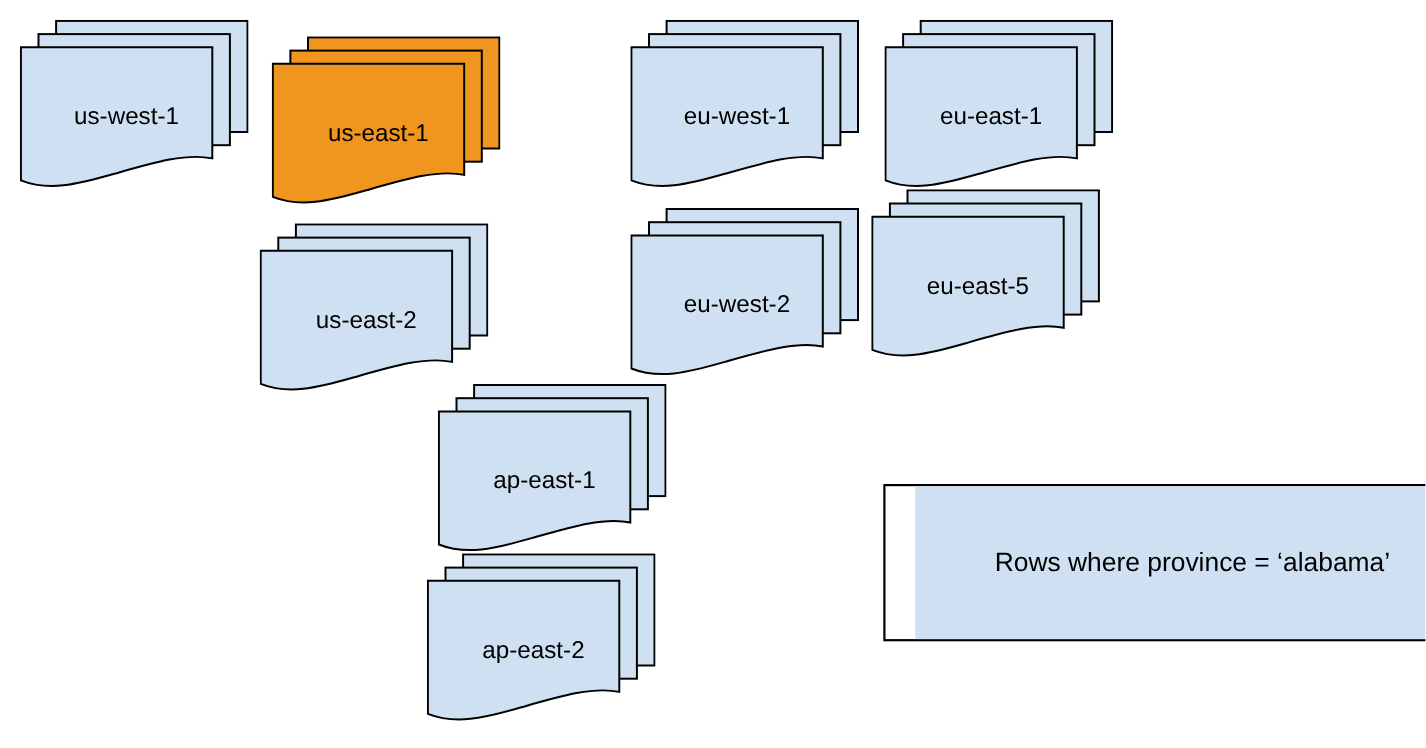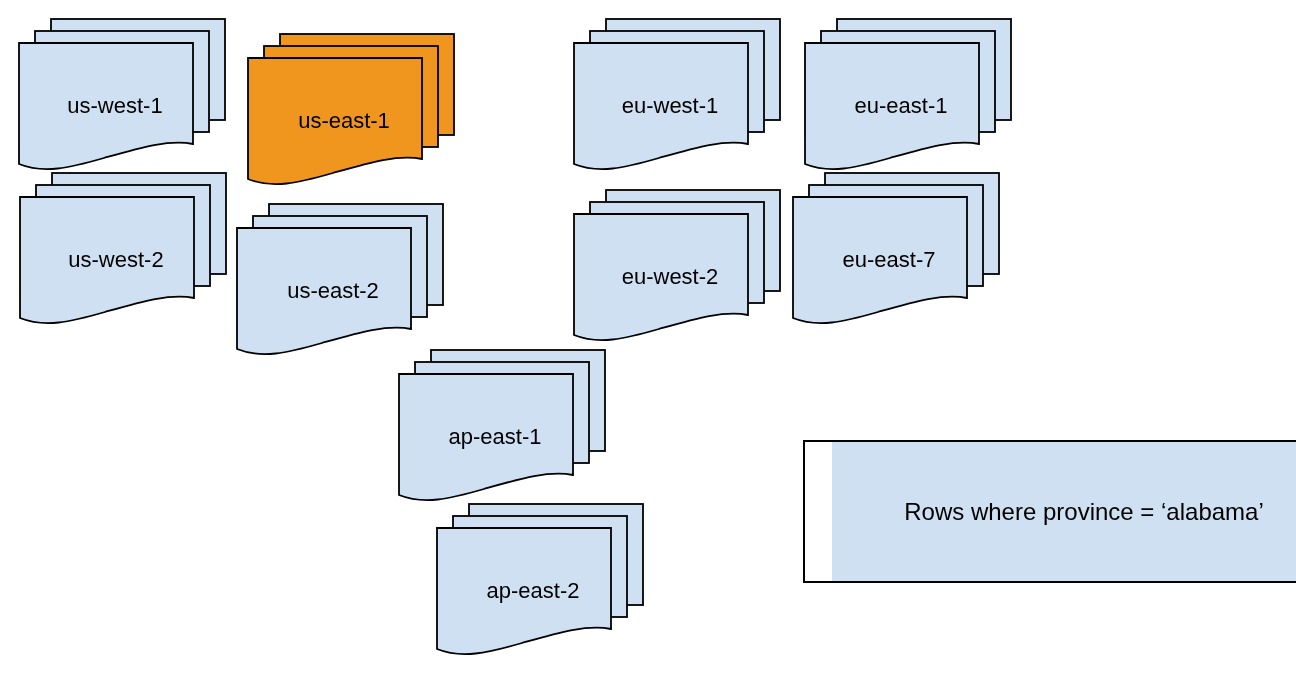--- a/index.html
+++ b/index.html
@@ -115,56 +115,50 @@
     <span class="doc-label">eu-west-1</span>
   </div>
 
   <div class="doc-stack" style="left:804px; top:18px;">
     <svg width="208" height="156" viewBox="0 0 208 156">
         <use href="#docstack"></use>
       </svg>
     <span class="doc-label">eu-east-1</span>
   </div>
 
-  <div class="doc-stack" style="left:19px; top:172px;">
-    <svg width="208" height="156" viewBox="0 0 208 156">
-        <use href="#docstack"></use>
-      </svg>
-    <span class="doc-label">us-west-2</span>
-  </div>
 
   <div class="doc-stack" style="left:236px; top:171px;margin-top:32px;">
     <svg width="208" height="156" viewBox="0 0 208 156">
         <use href="#docstack"></use>
       </svg>
     <span class="doc-label">us-east-2</span>
   </div>
 
   <div class="doc-stack" style="left:573px; top:189px;padding-left:48px;">
     <svg width="208" height="156" viewBox="0 0 208 156">
         <use href="#docstack"></use>
       </svg>
     <span class="doc-label">eu-west-2</span>
   </div>
 
   <div class="doc-stack" style="left:792px; top:172px;">
     <svg width="208" height="156" viewBox="0 0 208 156">
         <use href="#docstack"></use>
       </svg>
-    <span class="doc-label">eu-east-7</span>
+    <span class="doc-label">eu-east-5</span>
   </div>
 
   <div class="doc-stack" style="left:398px; top:349px;">
     <svg width="208" height="156" viewBox="0 0 208 156">
         <use href="#docstack"></use>
       </svg>
     <span class="doc-label">ap-east-1</span>
   </div>
 
-  <div class="doc-stack" style="left:388px; top:503px;margin-left:48px;">
+  <div class="doc-stack" style="left:388px; top:503px;">
     <svg width="208" height="156" viewBox="0 0 208 156">
         <use href="#docstack"></use>
       </svg>
     <span class="doc-label">ap-east-2</span>
   </div>
 
   <div class="legend">
     <div class="legend-row" style="background: var(--color-blue);">
       <span>Rows where province = ‘alabama’</span>
     </div>

